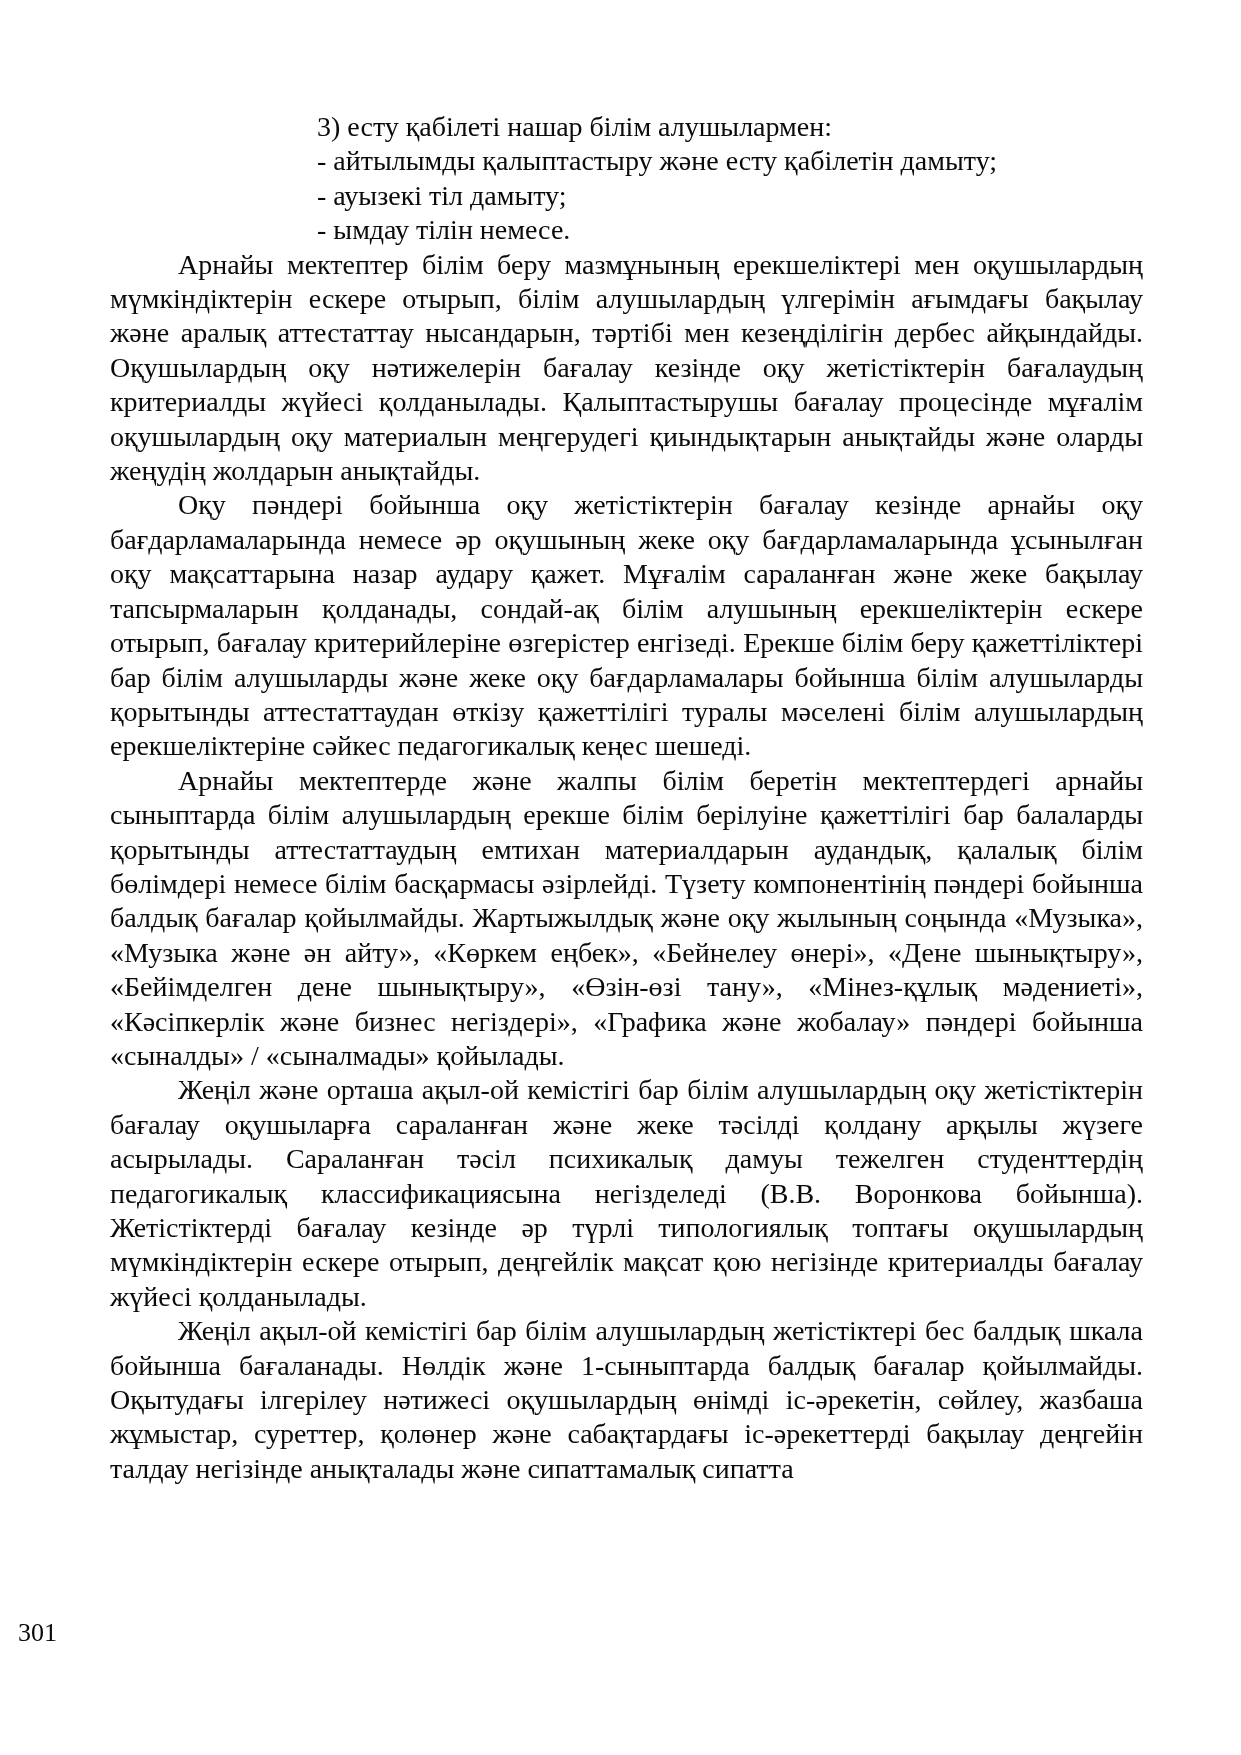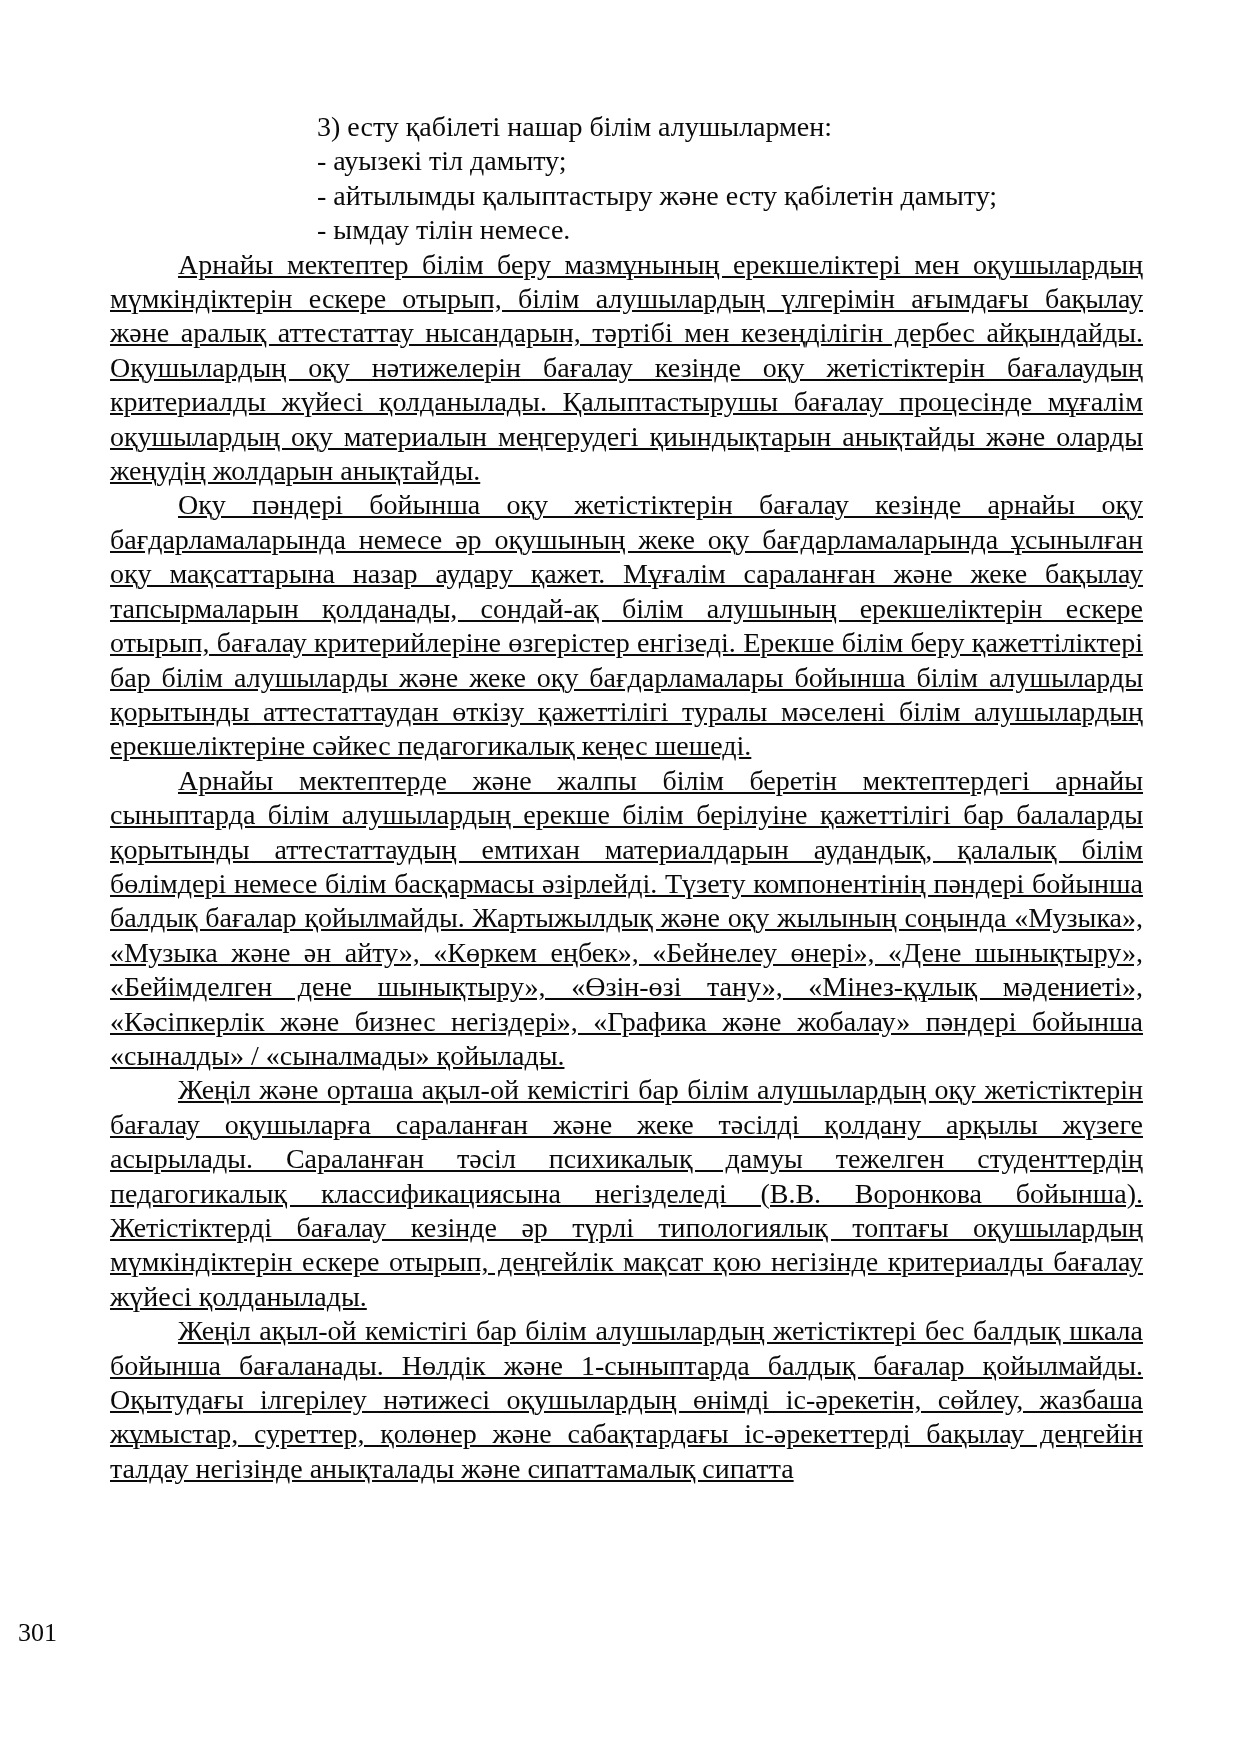--- a/index.html
+++ b/index.html
@@ -30,40 +30,39 @@
   }
   .section-heading {
     padding-left: 207px;
     font-style: italic;
     white-space: nowrap;
   }
   p.body-par {
     margin: 0;
     text-align: justify;
     text-indent: 68px;
-    text-decoration: underline;
   }
   .page-number {
     position: absolute;
     top: 1618px;
     left: 18px;
     width: 100%;
     text-align: left;
     font-size: 26px;
     line-height: 30px;
   }
 </style>
 </head>
 <body>
 
 <div class="page">
   <div class="content">
     <div class="indent-line">3) есту қабілеті нашар білім алушылармен:</div>
+    <div class="indent-line">- айтылымды қалыптастыру және есту қабілетін дамыту;</div>
     <div class="indent-line">- ауызекі тіл дамыту;</div>
-    <div class="indent-line">- айтылымды қалыптастыру және есту қабілетін дамыту;</div>
     <div class="indent-line">- ымдау тілін немесе.</div>
     <p class="body-par">Арнайы мектептер білім беру мазмұнының ерекшеліктері мен оқушылардың мүмкіндіктерін ескере отырып, білім алушылардың үлгерімін ағымдағы бақылау және аралық аттестаттау нысандарын, тәртібі мен кезеңділігін дербес айқындайды. Оқушылардың оқу нәтижелерін бағалау кезінде оқу жетістіктерін бағалаудың критериалды жүйесі қолданылады. Қалыптастырушы бағалау процесінде мұғалім оқушылардың оқу материалын меңгерудегі қиындықтарын анықтайды және оларды жеңудің жолдарын анықтайды.</p>
     <p class="body-par">Оқу пәндері бойынша оқу жетістіктерін бағалау кезінде арнайы оқу бағдарламаларында немесе әр оқушының жеке оқу бағдарламаларында ұсынылған оқу мақсаттарына назар аудару қажет. Мұғалім сараланған және жеке бақылау тапсырмаларын қолданады, сондай-ақ білім алушының ерекшеліктерін ескере отырып, бағалау критерийлеріне өзгерістер енгізеді. Ерекше білім беру қажеттіліктері бар білім алушыларды және жеке оқу бағдарламалары бойынша білім алушыларды қорытынды аттестаттаудан өткізу қажеттілігі туралы мәселені білім алушылардың ерекшеліктеріне сәйкес педагогикалық кеңес шешеді.</p>
     <p class="body-par">Арнайы мектептерде және жалпы білім беретін мектептердегі арнайы сыныптарда білім алушылардың ерекше білім берілуіне қажеттілігі бар балаларды қорытынды аттестаттаудың емтихан материалдарын аудандық, қалалық білім бөлімдері немесе білім басқармасы әзірлейді. Түзету компонентінің пәндері бойынша балдық бағалар қойылмайды. Жартыжылдық және оқу жылының соңында «Музыка», «Музыка және ән айту», «Көркем еңбек», «Бейнелеу өнері», «Дене шынықтыру», «Бейімделген дене шынықтыру», «Өзін-өзі тану», «Мінез-құлық мәдениеті», «Кәсіпкерлік және бизнес негіздері», «Графика және жобалау» пәндері бойынша «сыналды» / «сыналмады» қойылады.</p>
     <p class="body-par">Жеңіл және орташа ақыл-ой кемістігі бар білім алушылардың оқу жетістіктерін бағалау оқушыларға сараланған және жеке тәсілді қолдану арқылы жүзеге асырылады. Сараланған тәсіл психикалық дамуы тежелген студенттердің педагогикалық классификациясына негізделеді (В.В. Воронкова бойынша). Жетістіктерді бағалау кезінде әр түрлі типологиялық топтағы оқушылардың мүмкіндіктерін ескере отырып, деңгейлік мақсат қою негізінде критериалды бағалау жүйесі қолданылады.</p>
     <p class="body-par">Жеңіл ақыл-ой кемістігі бар білім алушылардың жетістіктері бес балдық шкала бойынша бағаланады. Нөлдік және 1-сыныптарда балдық бағалар қойылмайды. Оқытудағы ілгерілеу нәтижесі оқушылардың өнімді іс-әрекетін, сөйлеу, жазбаша жұмыстар, суреттер, қолөнер және сабақтардағы іс-әрекеттерді бақылау деңгейін талдау негізінде анықталады және сипаттамалық сипатта</p>
   </div>
   <div class="page-number">301</div>
 </div>
 

